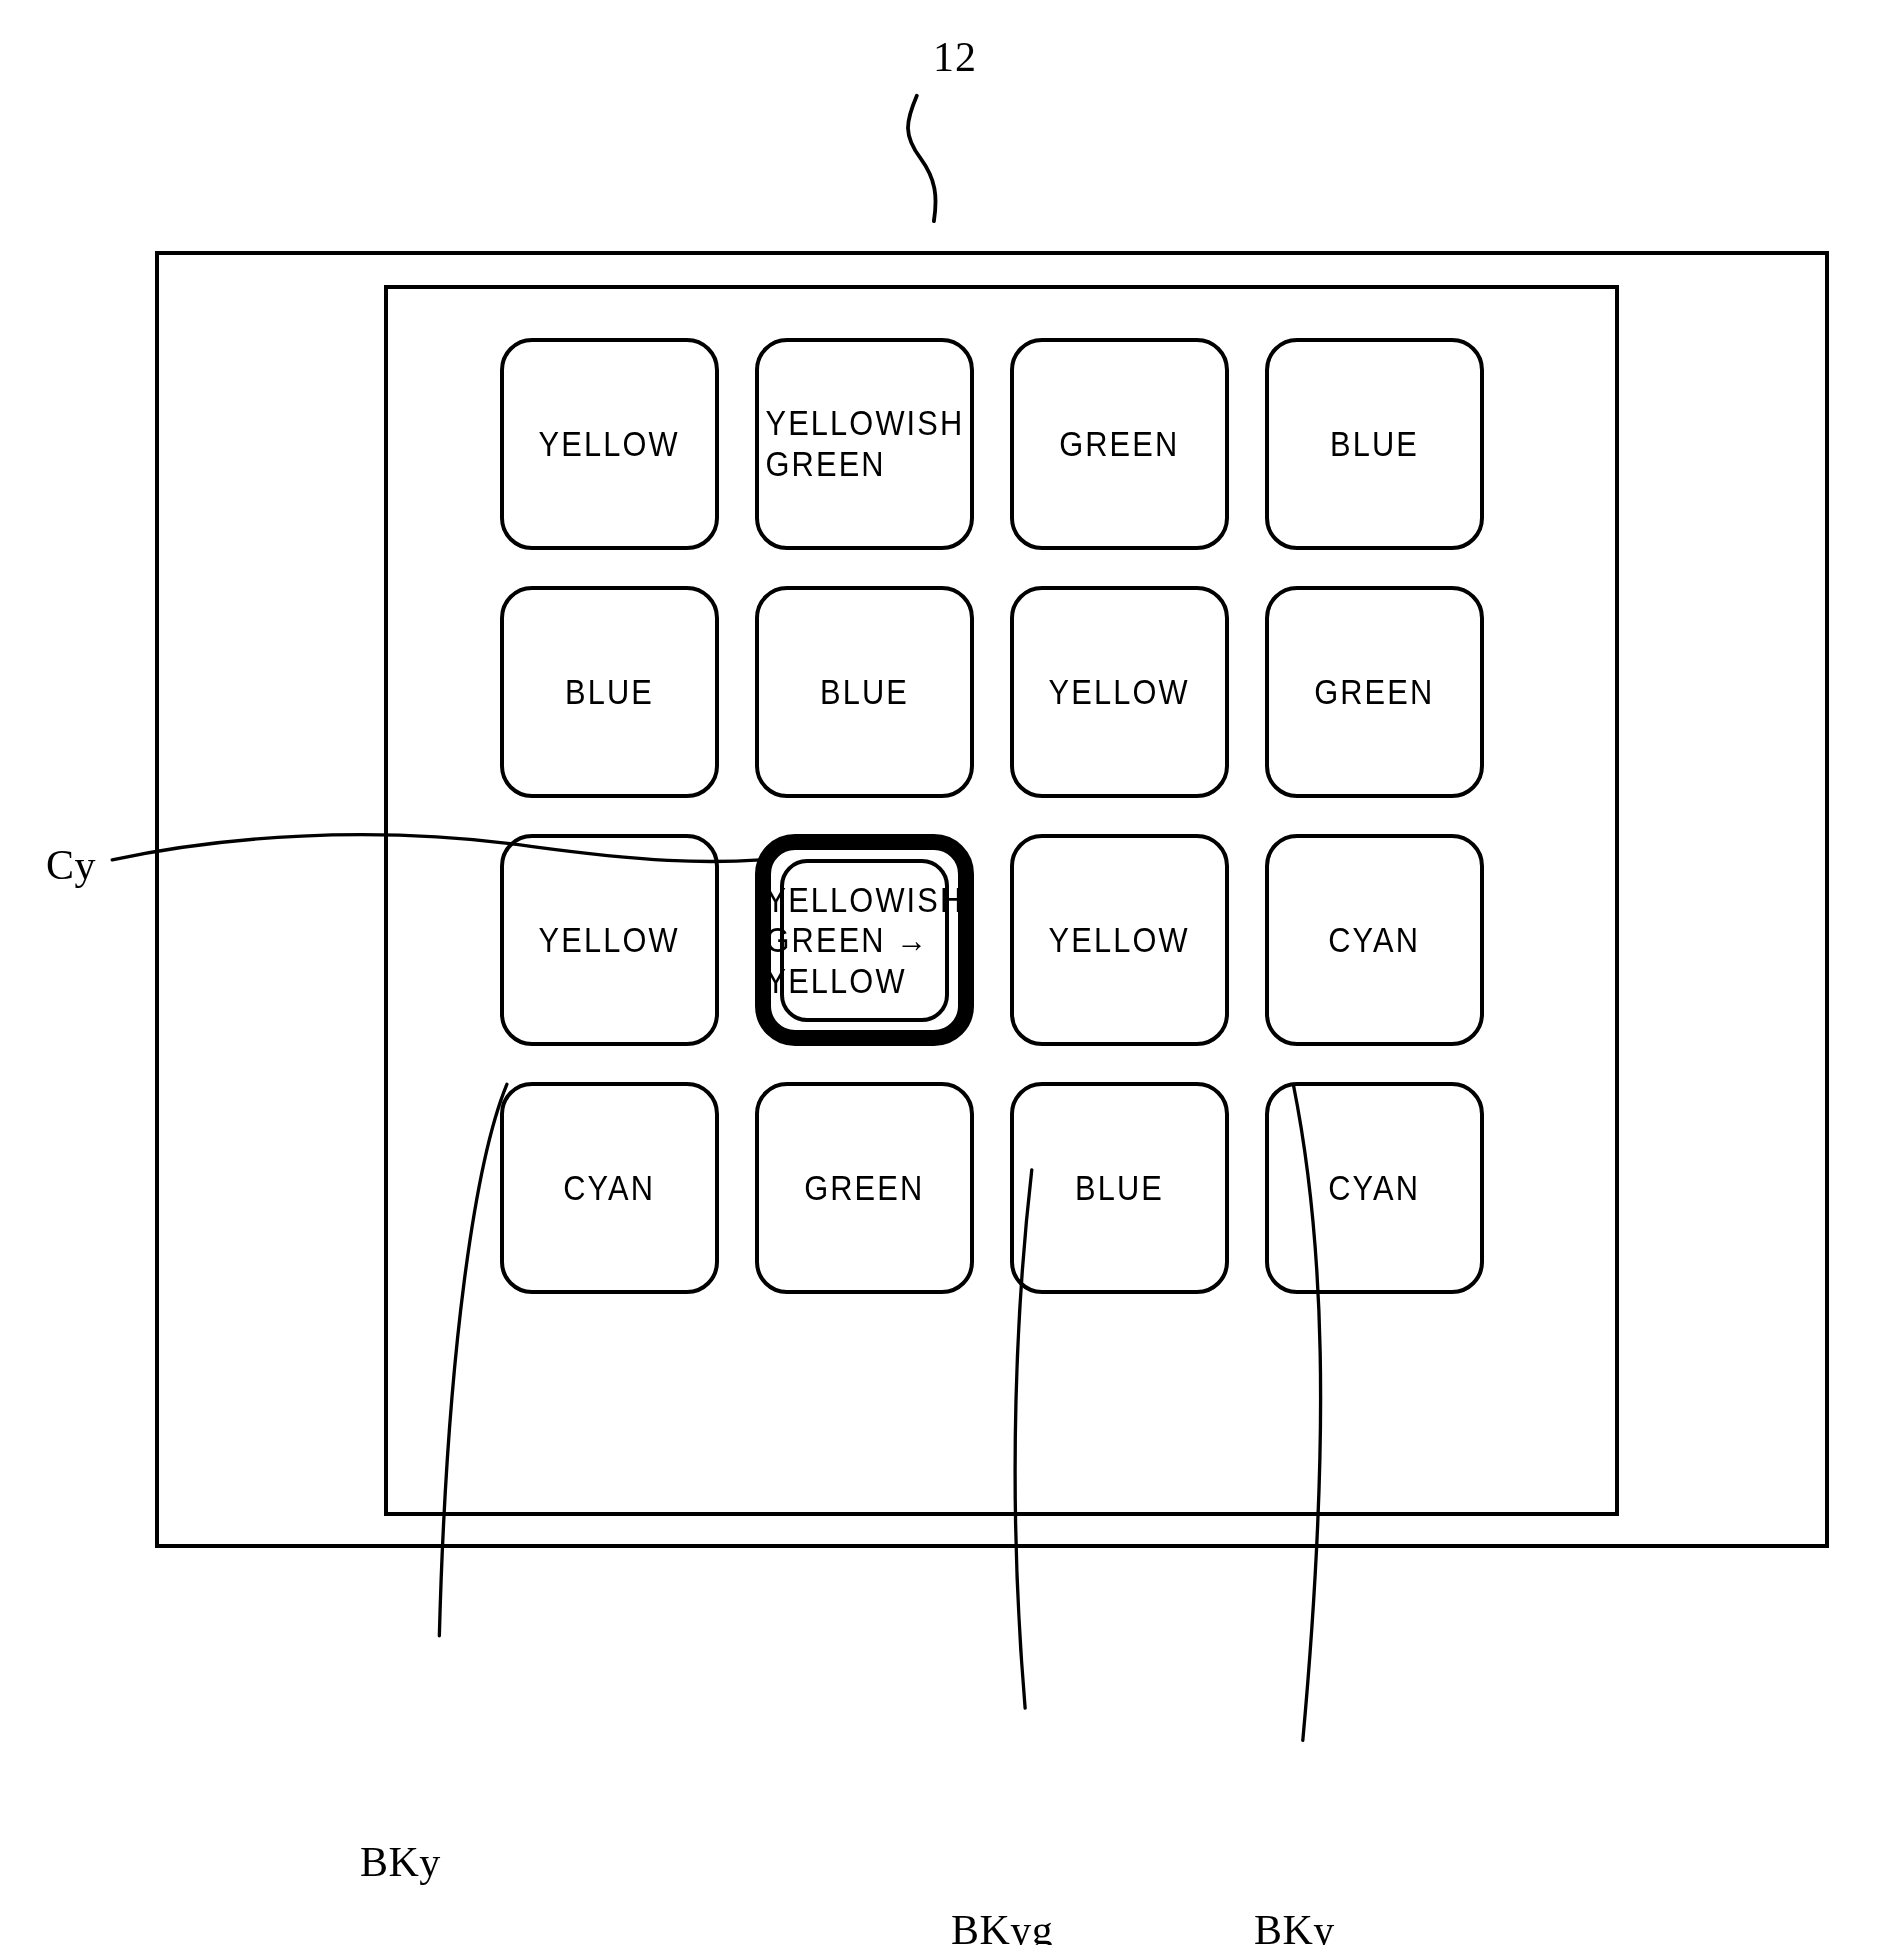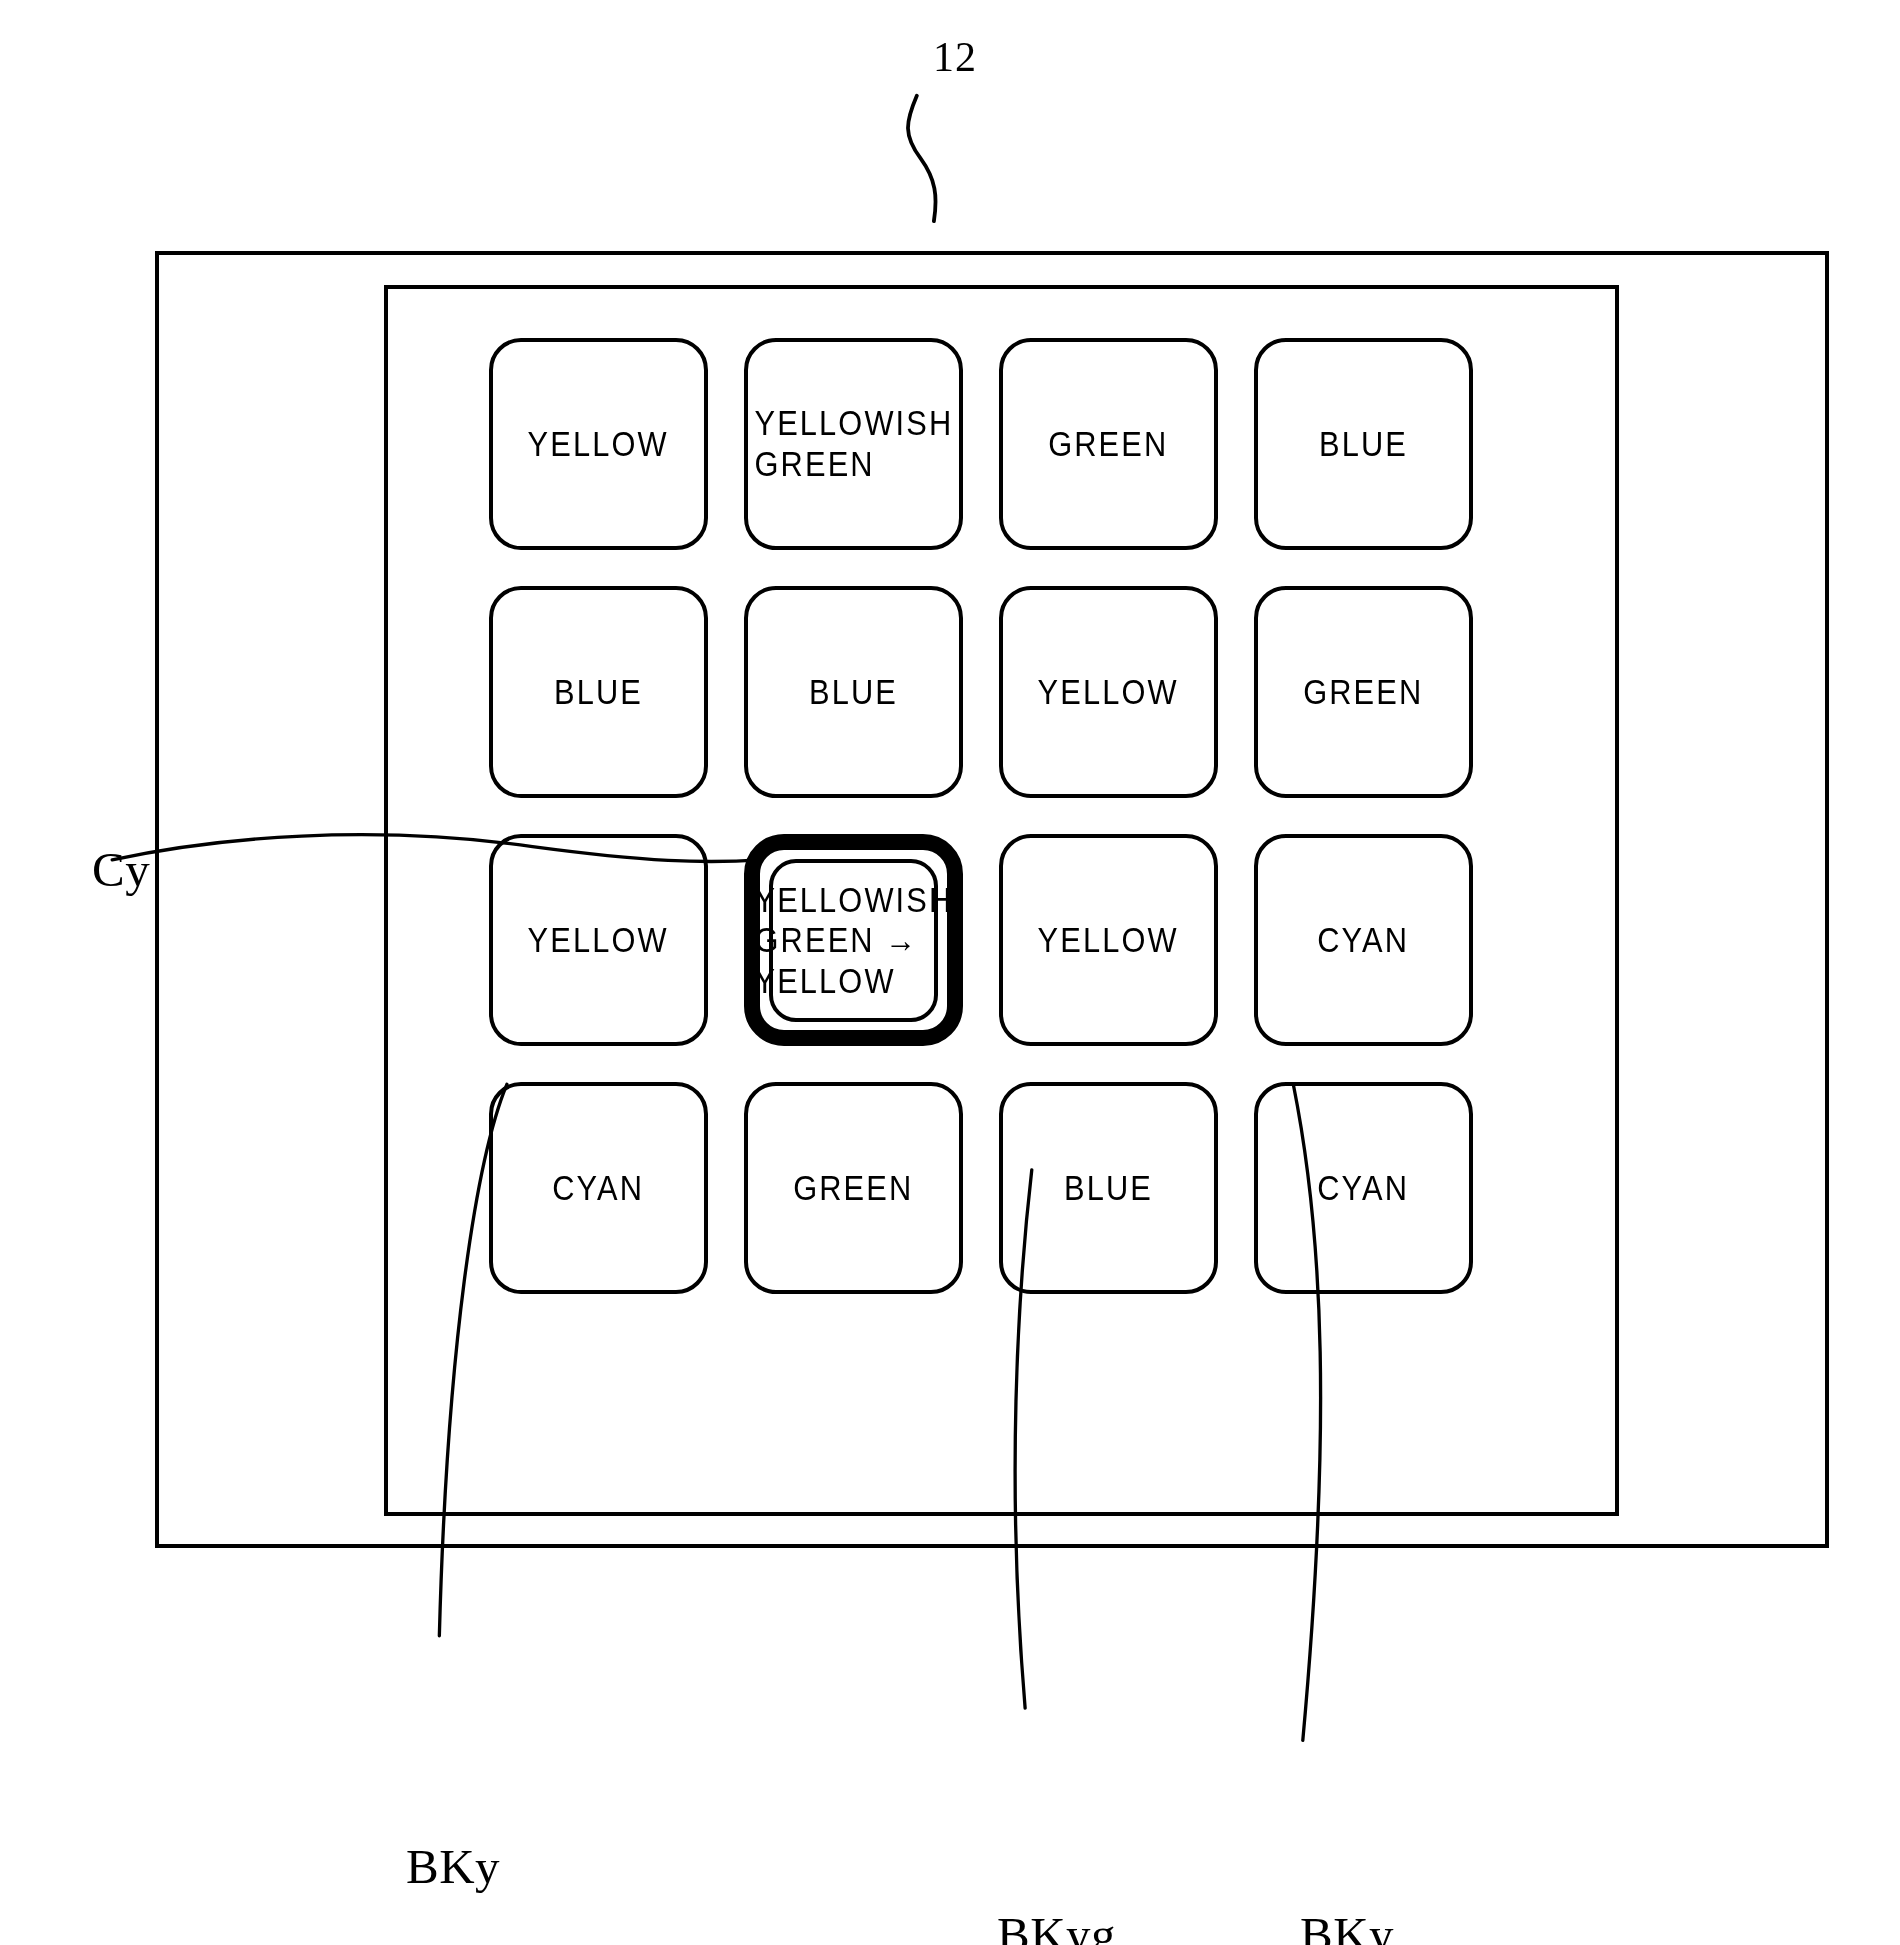--- a/index.html
+++ b/index.html
@@ -55,21 +55,21 @@
     width: 1235px;
     height: 1231px;
     border: 4.8px solid #000;
     box-sizing: border-box;
     background: #ffffff;
   }
 
   
   #key-grid {
     position: absolute;
-    left: 489px;
+    left: 500px;
     top: 338px;
     width: 1070px;
     height: 1127px;
     display: grid;
     grid-template-columns: repeat(4, 219px);
     grid-template-rows: repeat(4, 212px);
     column-gap: 65px;
     row-gap: 93px;
     gap: 36px;
   }
@@ -122,25 +122,24 @@
   }
   .highlight-cell {
     position: relative;
     display: block;
   }
 
   
   .callout-label {
     position: absolute;
     font-family: "Liberation Serif", serif;
-    font-size: 49px;
+    font-size: 42px;
     line-height: 1.35;
     letter-spacing: 0.5px;
     white-space: pre-line;
-    margin-left: 46px;
   }
   #label-cy      { left: 46px;   top: 837px; }
   #label-bky-left{ left: 360px;  top: 1834px; }
   #label-bkyg    { left: 951px; top: 1902px; }
   #label-bky-right{ left: 1254px; top: 1902px; }
 
   
   #leaders {
     position: absolute;
     left: 0;

